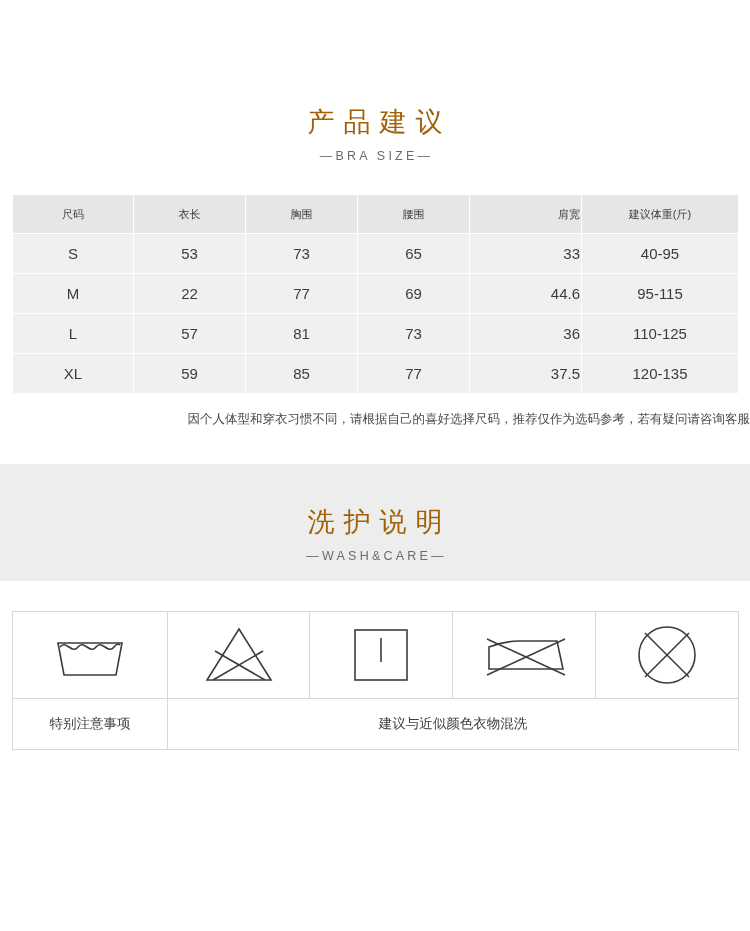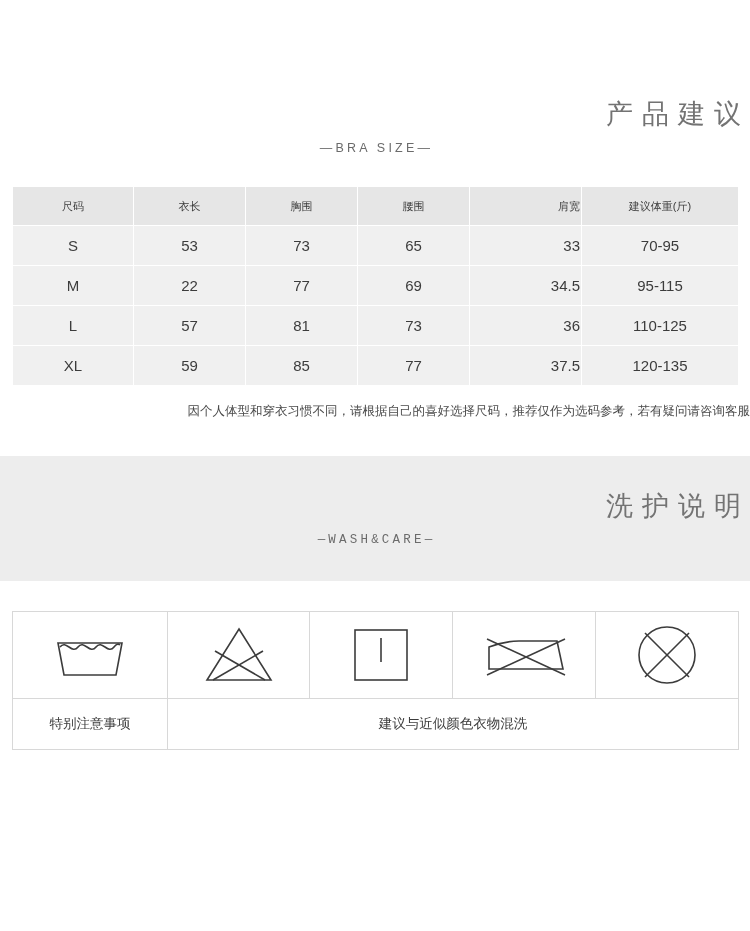--- a/index.html
+++ b/index.html
@@ -17,25 +17,24 @@
     overflow: hidden;
   }
 
   
   .section-head {
     text-align: center;
   }
   .section-title {
     font-size: 27px;
     letter-spacing: 9px;
-    color: #737373;
+    color: #a16207;
     font-weight: normal;
-    margin: 0;
+    margin: 8px;
     padding-left: 9px;
-    text-align: right;
   }
   .section-sub {
     font-size: 12.5px;
     letter-spacing: 3.2px;
     color: #6b6b6b;
     margin-top: 9px;
     padding-left: 3px;
   }
 
   
@@ -72,22 +71,21 @@
     text-align: right;
     font-size: 12.5px;
     line-height: 22px;
     color: #4a4a4a;
   }
 
   
   .wash-band {
     margin-top: 34px;
     background: #ededed;
-    padding: 32px 0 34px 0;
-    font-family: Liberation Mono, monospace;
+    padding: 32px 0 18px 0;
   }
 
   .care-table {
     margin: 30px 12px 0 12px;
     width: 726px;
     border-collapse: collapse;
     table-layout: fixed;
   }
   .care-table td {
     border: 1px solid #d8d8d8;
@@ -141,28 +139,28 @@
         <td class="c3">腰围</td>
         <td class="c4">肩宽</td>
         <td class="c5">建议体重(斤)</td>
       </tr>
       <tr>
         <td class="c0">S</td>
         <td class="c1">53</td>
         <td class="c2">73</td>
         <td class="c3">65</td>
         <td class="c4">33</td>
-        <td class="c5">70-95</td>
+        <td class="c5">40-95</td>
       </tr>
       <tr>
         <td class="c0">M</td>
         <td class="c1">22</td>
         <td class="c2">77</td>
         <td class="c3">69</td>
-        <td class="c4">34.5</td>
+        <td class="c4">44.6</td>
         <td class="c5">95-115</td>
       </tr>
       <tr>
         <td class="c0">L</td>
         <td class="c1">57</td>
         <td class="c2">81</td>
         <td class="c3">73</td>
         <td class="c4">36</td>
         <td class="c5">110-125</td>
       </tr>

